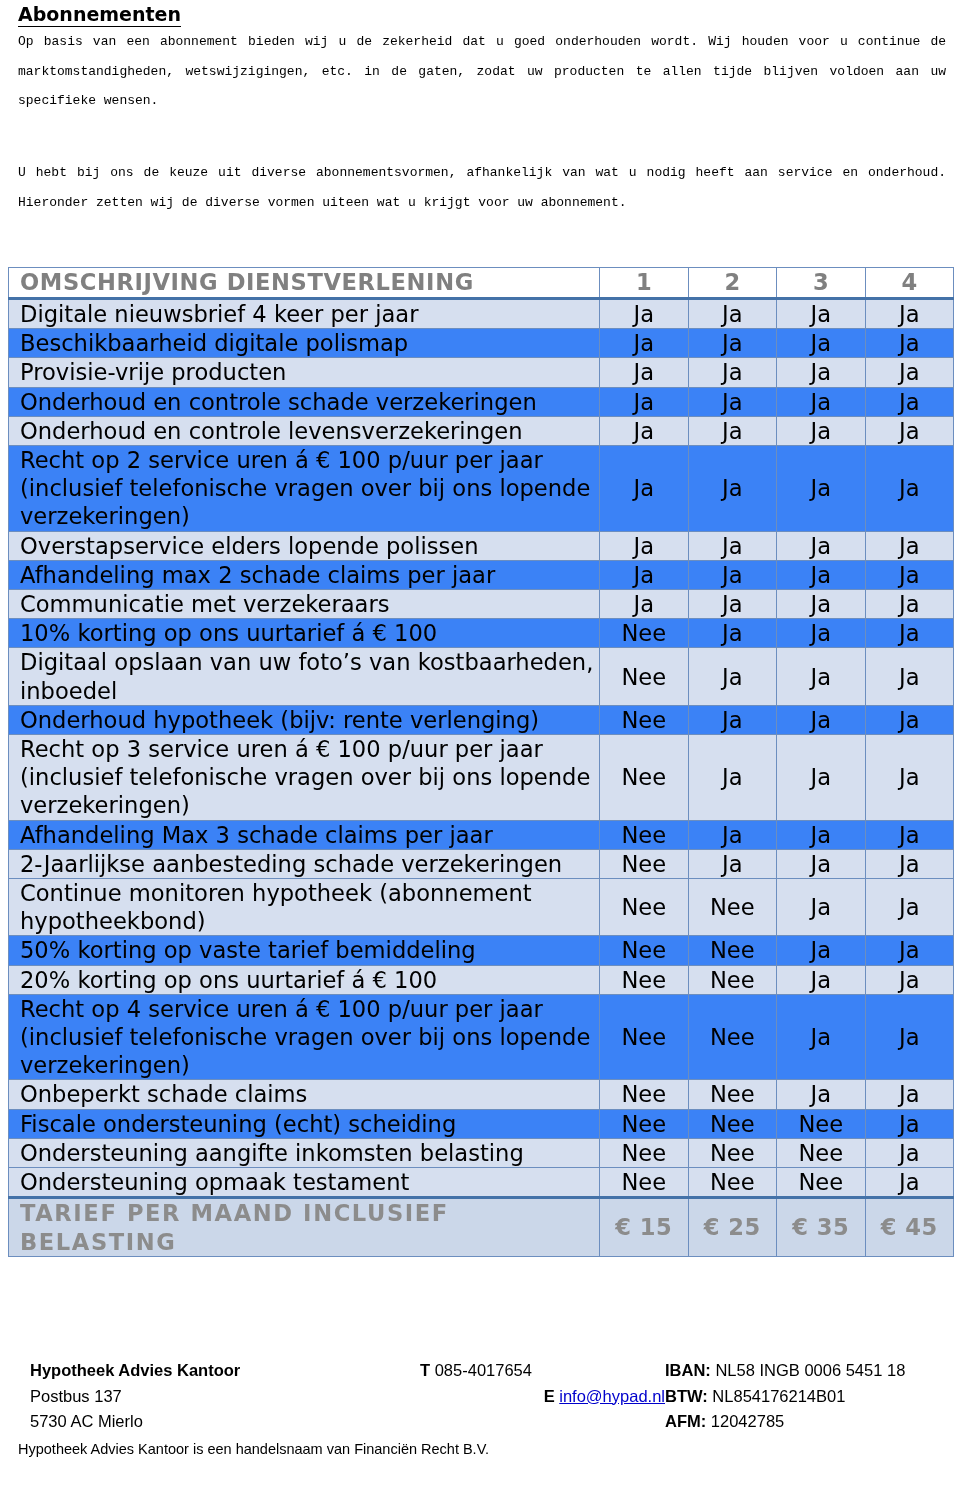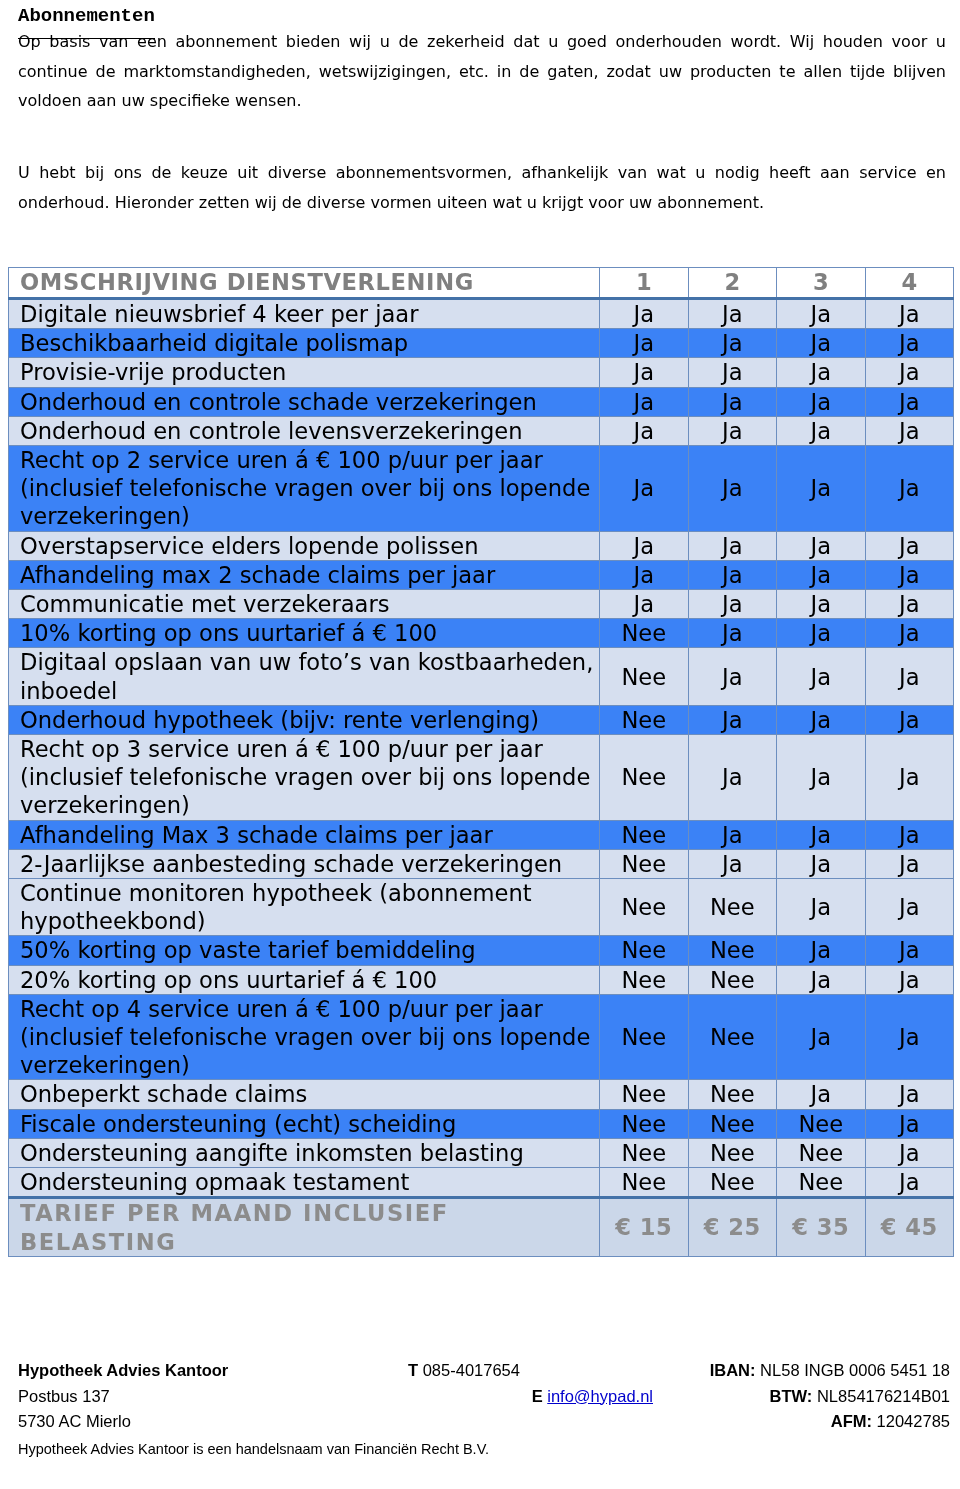--- a/index.html
+++ b/index.html
@@ -7,23 +7,23 @@
   html, body { margin:0; padding:0; background:#ffffff; }
   body {
     width:960px; height:1489px;
     font-family:"DejaVu Sans", sans-serif;
     color:#000000;
   }
   .page { position:relative; width:960px; height:1489px; overflow:hidden; }
 
   #heading { position:absolute; left:18px; top:2px; font-size:19px; font-weight:bold;
              line-height:24px; }
-  #heading span { border-bottom:1.5px solid #000; padding-bottom:11px;font-family:Liberation Mono, monospace; }
-  .para { position:absolute; left:18px; width:928px; font-size:16px; line-height:29.5px;
-          text-align:justify; }
+  #heading span { border-bottom:1.5px solid #000; padding-bottom:1px; }
+  .para { position:absolute; left:18px; width:928px; font-size:13px; line-height:29.5px;
+          text-align:justify;font-family:Liberation Mono, monospace; }
   #p1 { top:27px; }
   #p2 { top:158px; }
 
   #table-wrap { position:absolute; left:8px; top:267px; width:945px; }
   table.plans { width:945px; border-collapse:collapse; table-layout:fixed;
                 border:1.5px solid #3A5F8F; }
   col.c-desc { width:591px; }
   col.c-n { width:88.5px; }
   table.plans td { border:1px solid #6C8EBF; font-size:22.6px; line-height:28.2px;
                    vertical-align:middle; }
@@ -34,23 +34,23 @@
   tr.hdr td.num { letter-spacing:0; }
   tr.alt td { background:#D6DFEF; }
   tr.plain td { background:#3b82f6; }
   tr.tarif td { background:#CBD7E9; color:#8C8C8C; font-weight:bold; letter-spacing:1.6px;
                 border-top:3px solid #4472A8; height:29px; }
   tr.tarif td.num { letter-spacing:0.5px; }
 
   #footer { position:absolute; left:18px; top:1358px; width:932px;
             font-family:"Liberation Sans", sans-serif; font-size:16.5px; }
   .frow { display:flex; line-height:25.5px; }
-  .fc1 { width:390px; }
+  .fc1 { width:390px;margin-left:12px; }
   .fc2 { width:245px; }
-  .fc3 { flex:1; text-align:right; }
+  .fc3 { flex:1; }
   .b { font-weight:bold; }
   .mail { color:#0000CC; text-decoration:underline; }
   #disclaim { position:absolute; left:18px; top:1441px;
               font-family:"Liberation Sans", sans-serif; font-size:14.5px; }
 
 </style>
 </head>
 <body>
 
 <div class="page">

